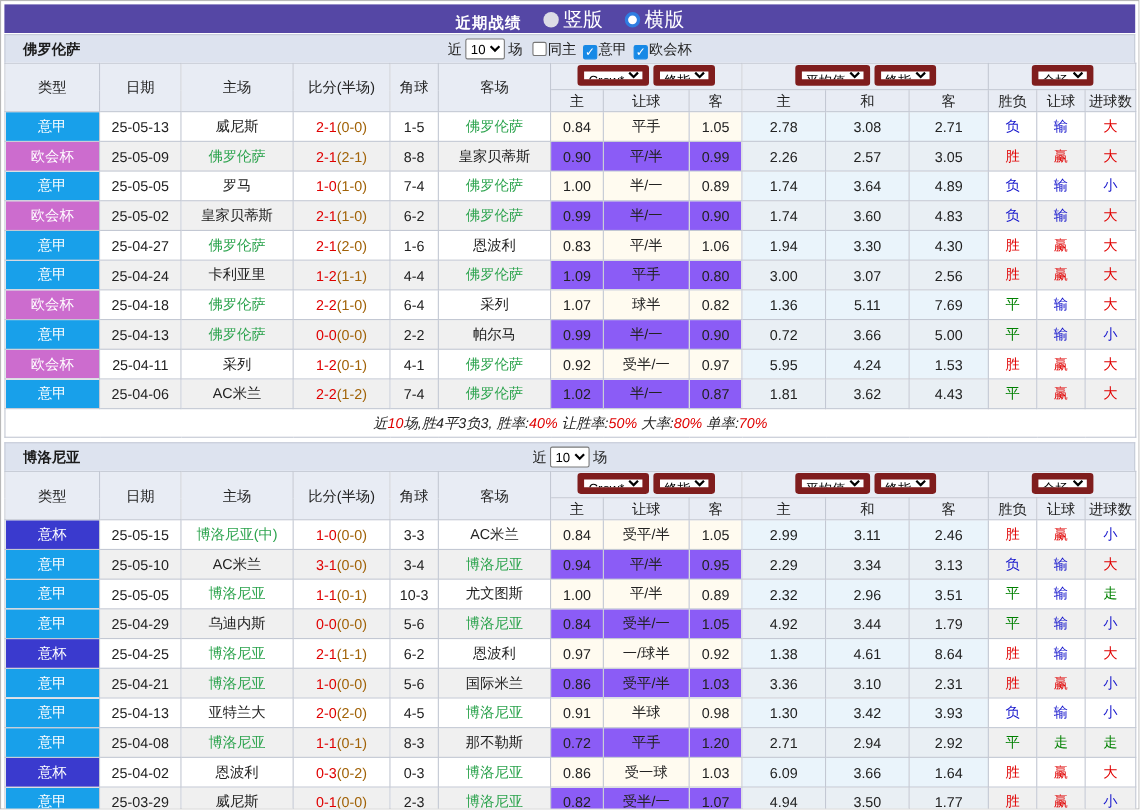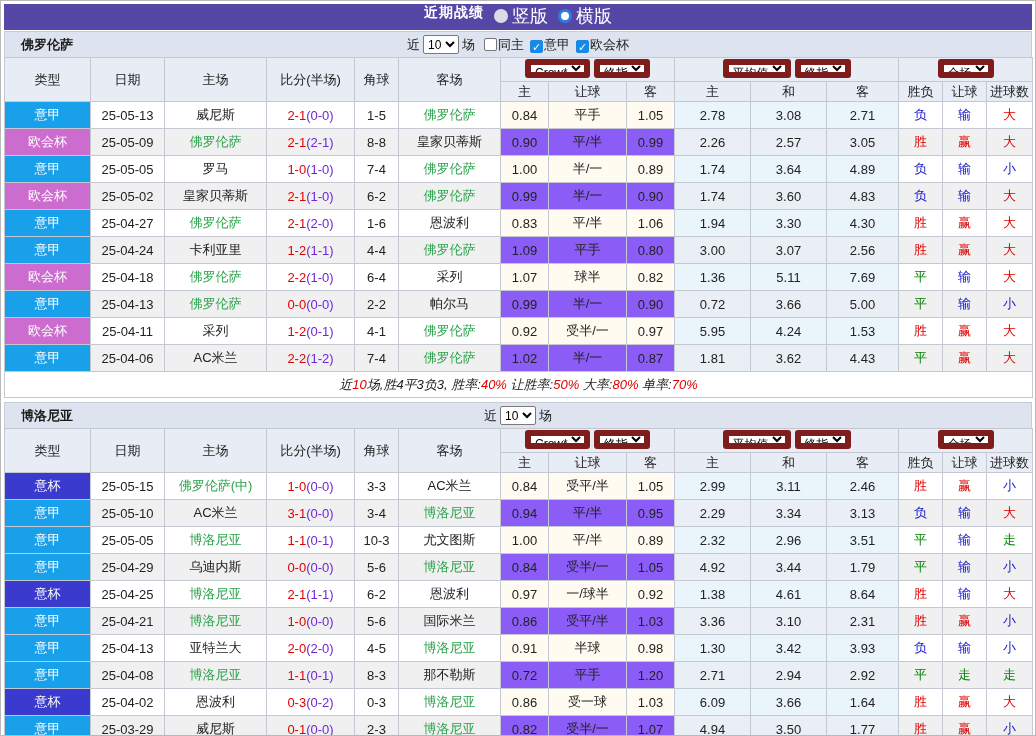--- a/index.html
+++ b/index.html
@@ -1,19 +1,19 @@
 <!DOCTYPE html>
 <html><head>
 <meta charset="utf-8">
 <style>
   html,body{margin:0;padding:0;background:#fff;}
   body{font-family:"Liberation Sans","DejaVu Sans",sans-serif;}
   .page{width:1036px;height:736px;box-sizing:border-box;border:1px solid #b9b9b9;background:#fff;padding:3px;overflow:hidden;}
   
-  .title-bar{background:#5547a5;color:#fff;height:26px;display:flex;align-items:flex-start;justify-content:center;gap:10px;margin-bottom:1px;}
+  .title-bar{background:#5547a5;color:#fff;height:26px;display:flex;align-items:flex-end;justify-content:center;gap:20px;margin-bottom:1px;}
   .title-bar .title{font-size:14px;font-weight:bold;letter-spacing:1px;}
   .radio-opt{display:inline-flex;align-items:center;gap:4px;font-size:18px;cursor:pointer;}
   .radio{display:inline-block;border-radius:50%;box-sizing:border-box;}
   .radio.filled{width:14px;height:14px;background:#dcdce6;}
   .radio.ring{width:14px;height:14px;background:#fff;border:3.5px solid #2f7de1;}
   
   .ctrl-row{position:relative;background:#dde3ef;height:26px;display:flex;align-items:center;justify-content:center;font-size:13px;color:#222;border:1px solid #c6cbd8;border-bottom:none;box-sizing:border-box;}
   .ctrl-row .team{position:absolute;left:16px;font-weight:bold;color:#1b1b1b;}
   .filters{display:flex;align-items:center;gap:3px;}
   .filters select{font-size:12px;height:19px;border:1px solid #7a7a7a;background:#fff;border-radius:2px;}
@@ -32,21 +32,21 @@
   tr.even td{background:#f0f0f0;}
   tr.odd td.crow{background:#fffbf0;}
   tr.even td.crow{background:#8b5cf6;}
   tr.odd td.avg{background:#eaf4fb;}
   tr.even td.avg{background:#e9eff4;}
   td.league{color:#fff;}
   .t-red{color:#e00000;}
   .t-blue{color:#1414cc;}
   .t-green{color:#008000;}
   .team-green{color:#2ba34d;}
-  .half{color:#6d28d9;}
+  .half{color:#a16207;}
   tfoot td{height:25px;background:#fff;font-size:13px;color:#222;font-style:italic;}
   .sec2{margin-top:4px;}
 </style>
 </head>
 <body>
 
 <div class="page">
   <div class="title-bar">
     <span class="title">近期战绩</span>
     <label class="radio-opt">
@@ -339,21 +339,21 @@
               <th>客</th>
               <th>胜负</th>
               <th>让球</th>
               <th>进球数</th>
             </tr>
       </thead>
       <tbody>
             <tr class="odd">
               <td class="league" style="background: rgb(58, 58, 206);">意杯</td>
               <td>25-05-15</td>
-              <td class="team-green">佛罗伦萨(中)</td>
+              <td class="team-green">博洛尼亚(中)</td>
               <td><span class="t-red">1-0</span><span class="half">(0-0)</span></td>
               <td>3-3</td>
               <td>AC米兰</td>
               <td class="crow">0.84</td>
               <td class="crow">受平/半</td>
               <td class="crow">1.05</td>
               <td class="avg">2.99</td>
               <td class="avg">3.11</td>
               <td class="avg">2.46</td>
               <td class="t-red">胜</td>

